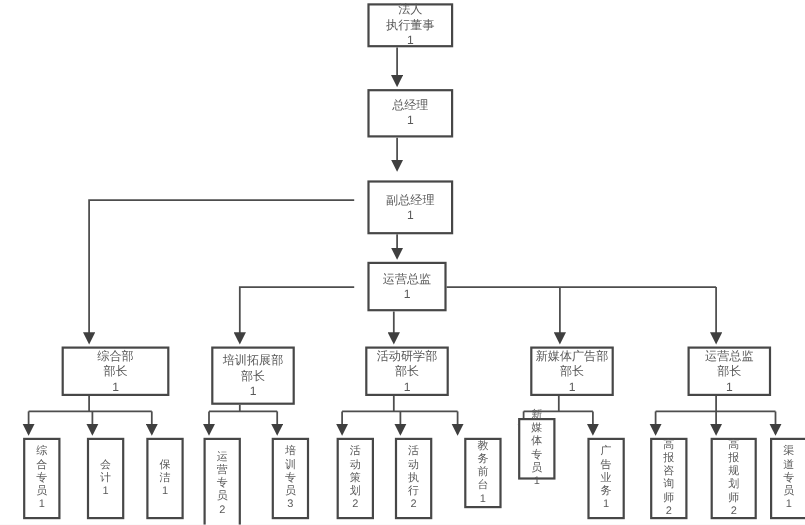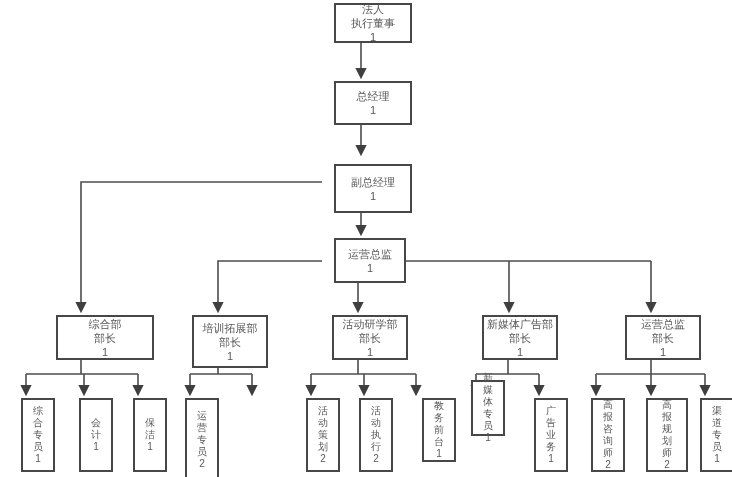--- a/index.html
+++ b/index.html
@@ -135,20 +135,24 @@
   <div class="node leaf" style="left:121px;top:398px;width:34px;height:74px">
     <div class="lbl">保洁</div>
     <div class="cnt">1</div>
   </div>
 
   <div class="node leaf" style="left:173px;top:398px;width:34px;height:84px">
     <div class="lbl">运营专员</div>
     <div class="cnt">2</div>
   </div>
 
+  <div class="node leaf" style="left:235px;top:398px;width:34px;height:74px">
+    <div class="lbl">培训专员</div>
+    <div class="cnt">3</div>
+  </div>
 
   <div class="node leaf" style="left:294px;top:398px;width:34px;height:74px">
     <div class="lbl">活动策划</div>
     <div class="cnt">2</div>
   </div>
 
   <div class="node leaf" style="left:347px;top:398px;width:34px;height:74px">
     <div class="lbl">活动执行</div>
     <div class="cnt">2</div>
   </div>

